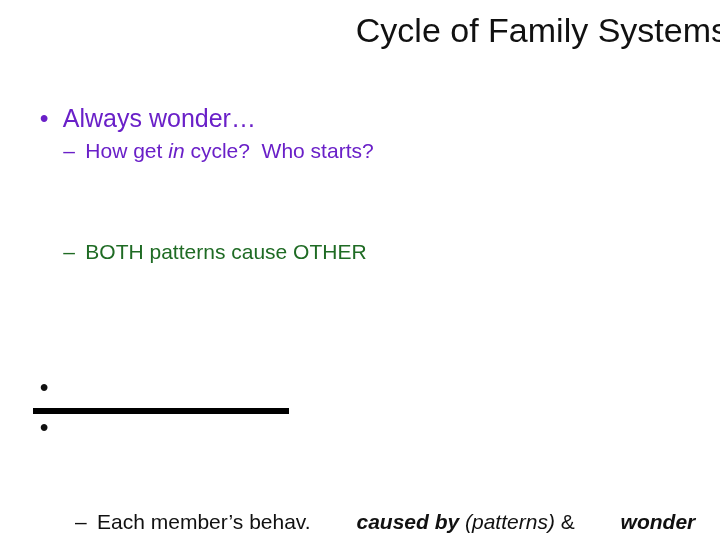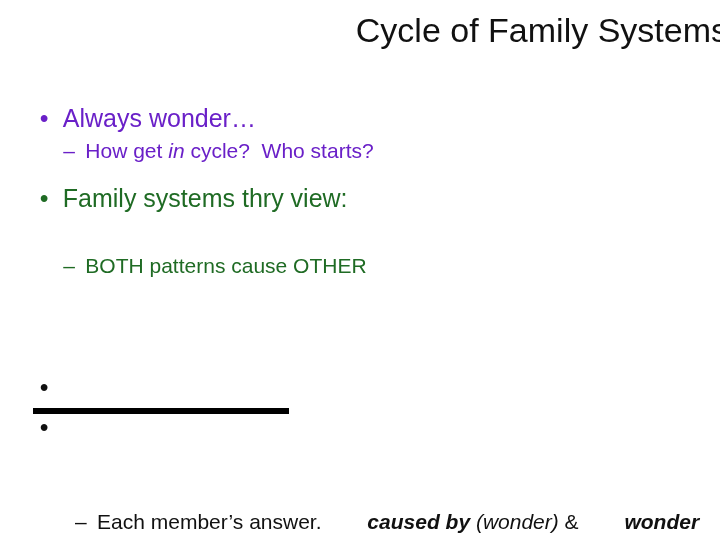--- a/index.html
+++ b/index.html
@@ -54,39 +54,36 @@
   <div class="title">Cycle of Family Systems</div>
 
   <div class="line l1 purple" style="top:72px">
     <span class="m">•</span><span>Always wonder…</span>
   </div>
 
   <div class="line l2 purple" style="top:111px">
     <span class="m">–</span><span><span>How get </span><span class="it">in</span><span> cycle?  Who starts?</span></span>
   </div>
 
-  <div class="line l1 green" style="top:152px">
-    <span class="m">•</span><span>Family systems thry view:</span>
-  </div>
 
 
-  <div class="line l2 green" style="top:226px">
+  <div class="line l2 green" style="top:212px">
     <span class="m">–</span><span>BOTH patterns cause OTHER</span>
   </div>
 
   <div class="line l1 black" style="top:341px">
     <span class="m">•</span><span></span>
   </div>
 
   <div class="line l1 black" style="top:381px">
     <span class="m">•</span><span></span>
   </div>
 
   <div class="blankline"></div>
 
   <div class="line l2 black" style="top:423px">
     <div class="row">
-      <span class="m">–</span><span>Each member’s answer. </span><span class="bi">caused by</span><span class="it"> (wonder)</span><span> &amp; </span><span class="bi">wonder</span>
+      <span class="m">–</span><span>Each member’s behav. </span><span class="bi">caused by</span><span class="it"> (patterns)</span><span> &amp; </span><span class="bi">wonder</span>
     </div>
     
   </div>
 
 </div>
 
 </body></html>

